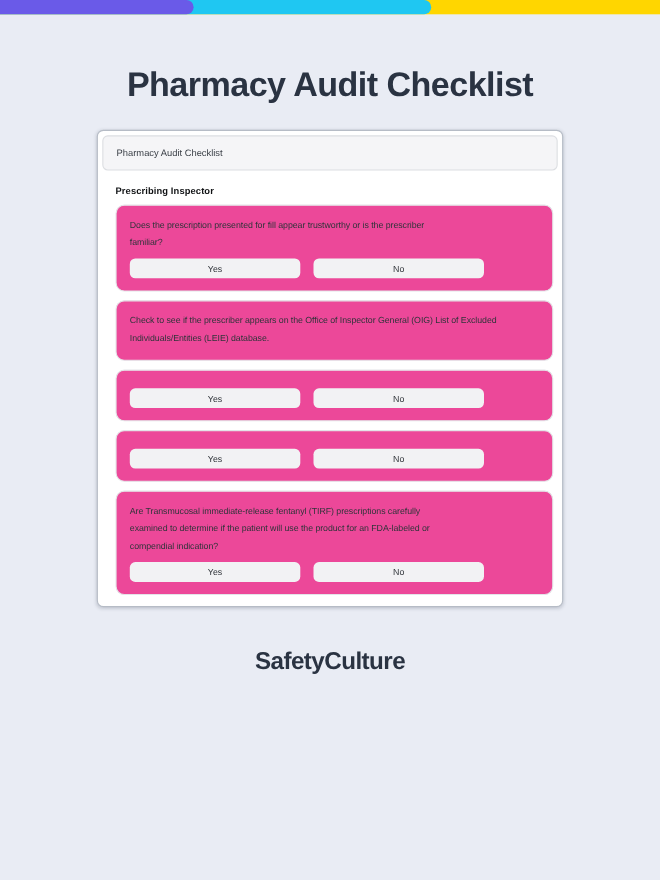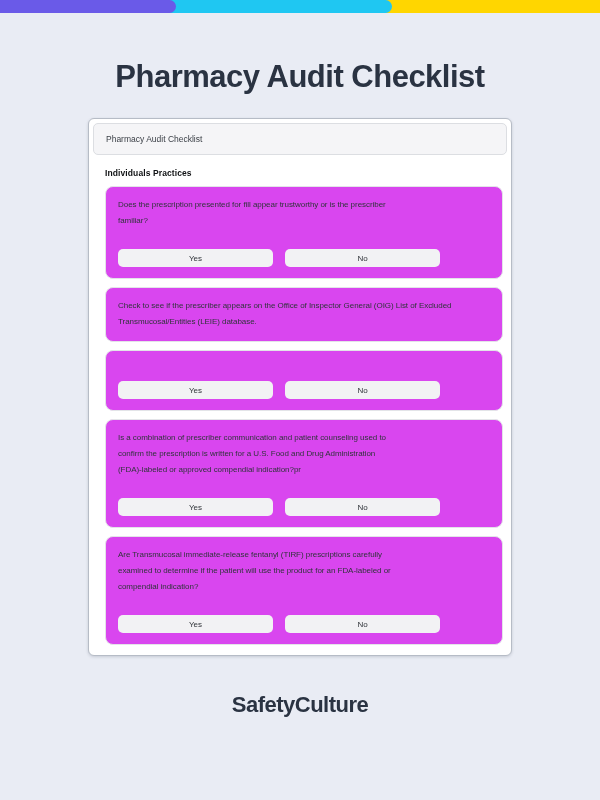--- a/index.html
+++ b/index.html
@@ -56,31 +56,31 @@
     font-size: 8.5px;
     font-weight: bold;
     color: #101214;
     letter-spacing: 0.1px;
   }
   .block {
     margin: 8px 8px 0 16px;
     border: 1px solid #e3e4e8;
     border-radius: 8px;
     padding: 10px 12px 11px 12px;
-    background: #d946ef;
+    background: #ec4899;
     overflow: hidden;
   }
   .q-text {
     font-size: 8px;
     letter-spacing: -0.05px;
     line-height: 16px;
     color: #2f343a;
     white-space: pre;
   }
-  .btn-row { display: flex; gap: 12px; margin-top: 20px; }
+  .btn-row { display: flex; gap: 12px; margin-top: 6px; }
   .btn {
     width: 155px;
     height: 18px;
     background: #f2f2f4;
     border-radius: 5px;
     font-size: 8px;
     color: #2f3338;
     display: flex;
     align-items: center;
     justify-content: center;
@@ -103,49 +103,46 @@
 <div class="topbar">
   <div class="seg seg-yellow"></div>
   <div class="seg seg-cyan"></div>
   <div class="seg seg-purple"></div>
 </div>
 
 <h1 class="page-title">Pharmacy Audit Checklist</h1>
 
 <div class="card">
   <div class="card-header">Pharmacy Audit Checklist</div>
-  <div class="section-title">Individuals Practices</div>
+  <div class="section-title">Prescribing Inspector</div>
   <div id="items">
   <div class="block">
     <div class="q-text">Does the prescription presented for fill appear trustworthy or is the prescriber
 familiar?</div>
     <div class="btn-row">
       <div class="btn">Yes</div>
       <div class="btn">No</div>
     </div>
   </div>
 
   <div class="block">
     <div class="q-text">Check to see if the prescriber appears on the Office of Inspector General (OIG) List of Excluded
-Transmucosal/Entities (LEIE) database.</div>
+Individuals/Entities (LEIE) database.</div>
 
   </div>
 
   <div class="block">
     <div class="btn-row">
       <div class="btn">Yes</div>
       <div class="btn">No</div>
     </div>
   </div>
 
 
   <div class="block">
-    <div class="q-text">Is a combination of prescriber communication and patient counseling used to
-confirm the prescription is written for a U.S. Food and Drug Administration
-(FDA)-labeled or approved compendial indication?pr</div>
     <div class="btn-row">
       <div class="btn">Yes</div>
       <div class="btn">No</div>
     </div>
   </div>
 
 
   <div class="block">
     <div class="q-text">Are Transmucosal immediate-release fentanyl (TIRF) prescriptions carefully
 examined to determine if the patient will use the product for an FDA-labeled or

